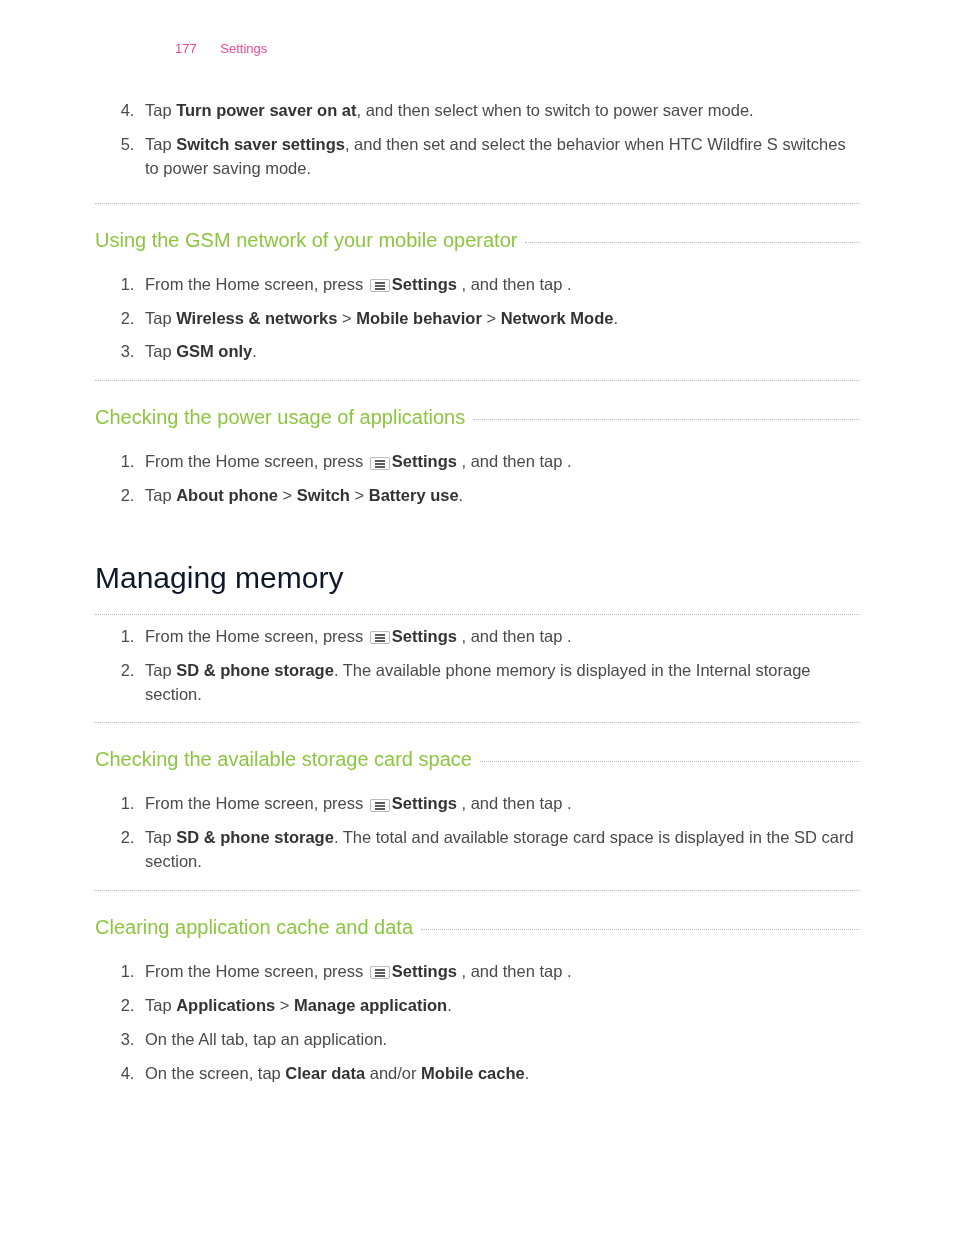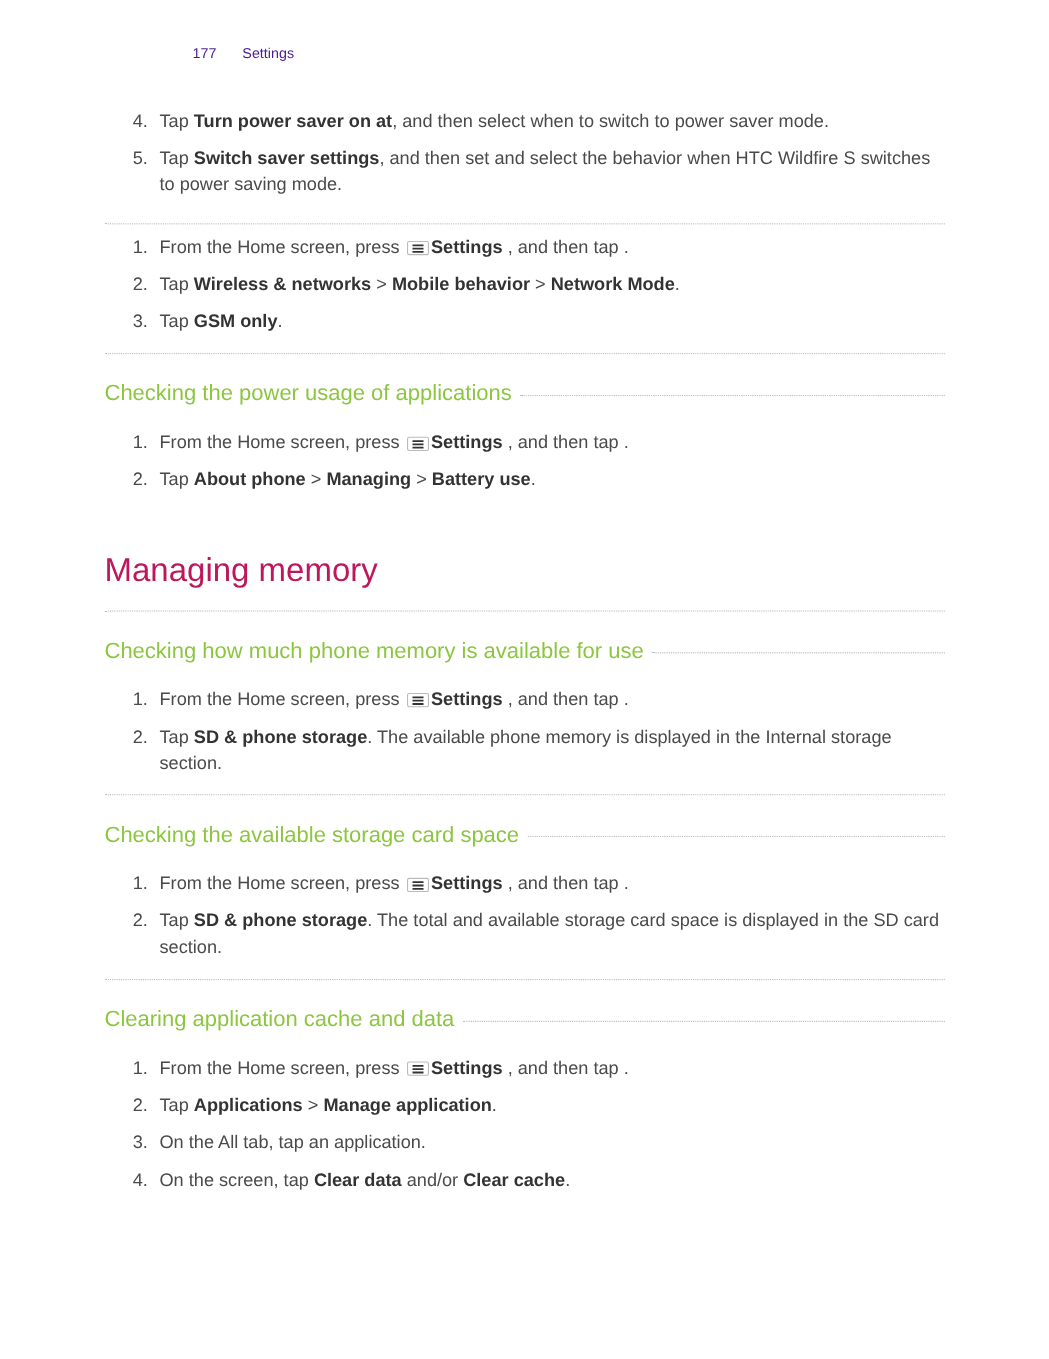--- a/index.html
+++ b/index.html
@@ -9,40 +9,40 @@
     padding: 0;
     width: 954px;
     background: #fff;
     font-size: 16.5px;
     line-height: 1.45;
   }
   .page {
     padding: 40px 95px 60px 95px;
   }
   .page-header {
-    color: #4c1d95;
+    color: #ec4899;
     font-size: 13px;
     margin-bottom: 40px;
     padding-left: 80px;
   }
   .page-header span { display:inline-block; }
   .page-header .pnum { margin-right: 20px; }
   .dotted-rule {
     border: none;
     border-top: 1.5px dotted #bbb;
     margin: 0;
   }
   h2.section-subheading {
     color: #8cc63f;
     font-weight: 400;
     font-size: 20px;
     margin: 4px 0 8px 0;
   }
   h1.section-heading {
-    color: #be185d;
+    color: #0f172a;
     font-weight: 400;
     font-size: 30px;
     margin: 48px 0 14px 0;
   }
   .subheading-row {
     display: flex;
     align-items: baseline;
     gap: 8px;
     margin-top: 18px;
   }
@@ -88,20 +88,24 @@
     <span class="pnum">177</span>
     <span>Settings</span>
   </div>
 
   <ol class="steps" start="4" id="top-steps">
       <li><span>Tap </span><span class="bold">Turn power saver on at</span><span>, and then select when to switch to power saver mode.</span></li>
       <li><span>Tap </span><span class="bold">Switch saver settings</span><span>, and then set and select the behavior when HTC Wildfire S switches to power saving mode.</span></li>
     </ol>
 
   <hr class="dotted-rule top-rule-full">
+  <div class="subheading-row">
+    <h2 class="section-subheading">Using the GSM network of your mobile operator</h2>
+    <div class="fill"></div>
+  </div>
   <ol class="steps" id="gsm-steps">
       <li><span>From the Home screen, press </span><span class="menu-icon"><svg width="12" height="10" viewBox="0 0 12 10">
             <line x1="1" y1="2" x2="11" y2="2" stroke="#333" stroke-width="1.6"></line>
             <line x1="1" y1="5" x2="11" y2="5" stroke="#333" stroke-width="1.6"></line>
             <line x1="1" y1="8" x2="11" y2="8" stroke="#333" stroke-width="1.6"></line>
           </svg></span><span class="bold">Settings</span><span> , and then tap </span><span>.</span></li>
       <li><span>Tap </span><span class="bold">Wireless &amp; networks</span><span> &gt; </span><span class="bold">Mobile behavior</span><span> &gt; </span><span class="bold">Network Mode</span><span>.</span></li>
       <li><span>Tap </span><span class="bold">GSM only</span><span>.</span></li>
     </ol>
 
@@ -109,30 +113,26 @@
   <div class="subheading-row">
     <h2 class="section-subheading">Checking the power usage of applications</h2>
     <div class="fill"></div>
   </div>
   <ol class="steps" id="pu-steps">
       <li><span>From the Home screen, press </span><span class="menu-icon"><svg width="12" height="10" viewBox="0 0 12 10">
             <line x1="1" y1="2" x2="11" y2="2" stroke="#333" stroke-width="1.6"></line>
             <line x1="1" y1="5" x2="11" y2="5" stroke="#333" stroke-width="1.6"></line>
             <line x1="1" y1="8" x2="11" y2="8" stroke="#333" stroke-width="1.6"></line>
           </svg></span><span class="bold">Settings</span><span> , and then tap </span><span>.</span></li>
-      <li><span>Tap </span><span class="bold">About phone</span><span> &gt; </span><span class="bold">Managing</span><span> &gt; </span><span class="bold">Battery use</span><span>.</span></li>
+      <li><span>Tap </span><span class="bold">About phone</span><span> &gt; </span><span class="bold">Switch</span><span> &gt; </span><span class="bold">Battery use</span><span>.</span></li>
     </ol>
 
   <h1 class="section-heading">Managing memory</h1>
 
   <hr class="dotted-rule">
-  <div class="subheading-row">
-    <h2 class="section-subheading">Checking how much phone memory is available for use</h2>
-    <div class="fill"></div>
-  </div>
   <ol class="steps" id="pm-steps">
       <li><span>From the Home screen, press </span><span class="menu-icon"><svg width="12" height="10" viewBox="0 0 12 10">
             <line x1="1" y1="2" x2="11" y2="2" stroke="#333" stroke-width="1.6"></line>
             <line x1="1" y1="5" x2="11" y2="5" stroke="#333" stroke-width="1.6"></line>
             <line x1="1" y1="8" x2="11" y2="8" stroke="#333" stroke-width="1.6"></line>
           </svg></span><span class="bold">Settings</span><span> , and then tap </span><span>.</span></li>
       <li><span>Tap </span><span class="bold">SD &amp; phone storage</span><span>. The available phone memory is displayed in the Internal storage section.</span></li>
     </ol>
 
   <hr class="dotted-rule">
@@ -155,16 +155,16 @@
     <div class="fill"></div>
   </div>
   <ol class="steps" id="cl-steps">
       <li><span>From the Home screen, press </span><span class="menu-icon"><svg width="12" height="10" viewBox="0 0 12 10">
             <line x1="1" y1="2" x2="11" y2="2" stroke="#333" stroke-width="1.6"></line>
             <line x1="1" y1="5" x2="11" y2="5" stroke="#333" stroke-width="1.6"></line>
             <line x1="1" y1="8" x2="11" y2="8" stroke="#333" stroke-width="1.6"></line>
           </svg></span><span class="bold">Settings</span><span> , and then tap </span><span>.</span></li>
       <li><span>Tap </span><span class="bold">Applications</span><span> &gt; </span><span class="bold">Manage application</span><span>.</span></li>
       <li><span>On the All tab, tap an application.</span></li>
-      <li><span>On the screen, tap </span><span class="bold">Clear data</span><span> and/or </span><span class="bold">Clear cache</span><span>.</span></li>
+      <li><span>On the screen, tap </span><span class="bold">Clear data</span><span> and/or </span><span class="bold">Mobile cache</span><span>.</span></li>
     </ol>
 
 </div>
 
 </body></html>

